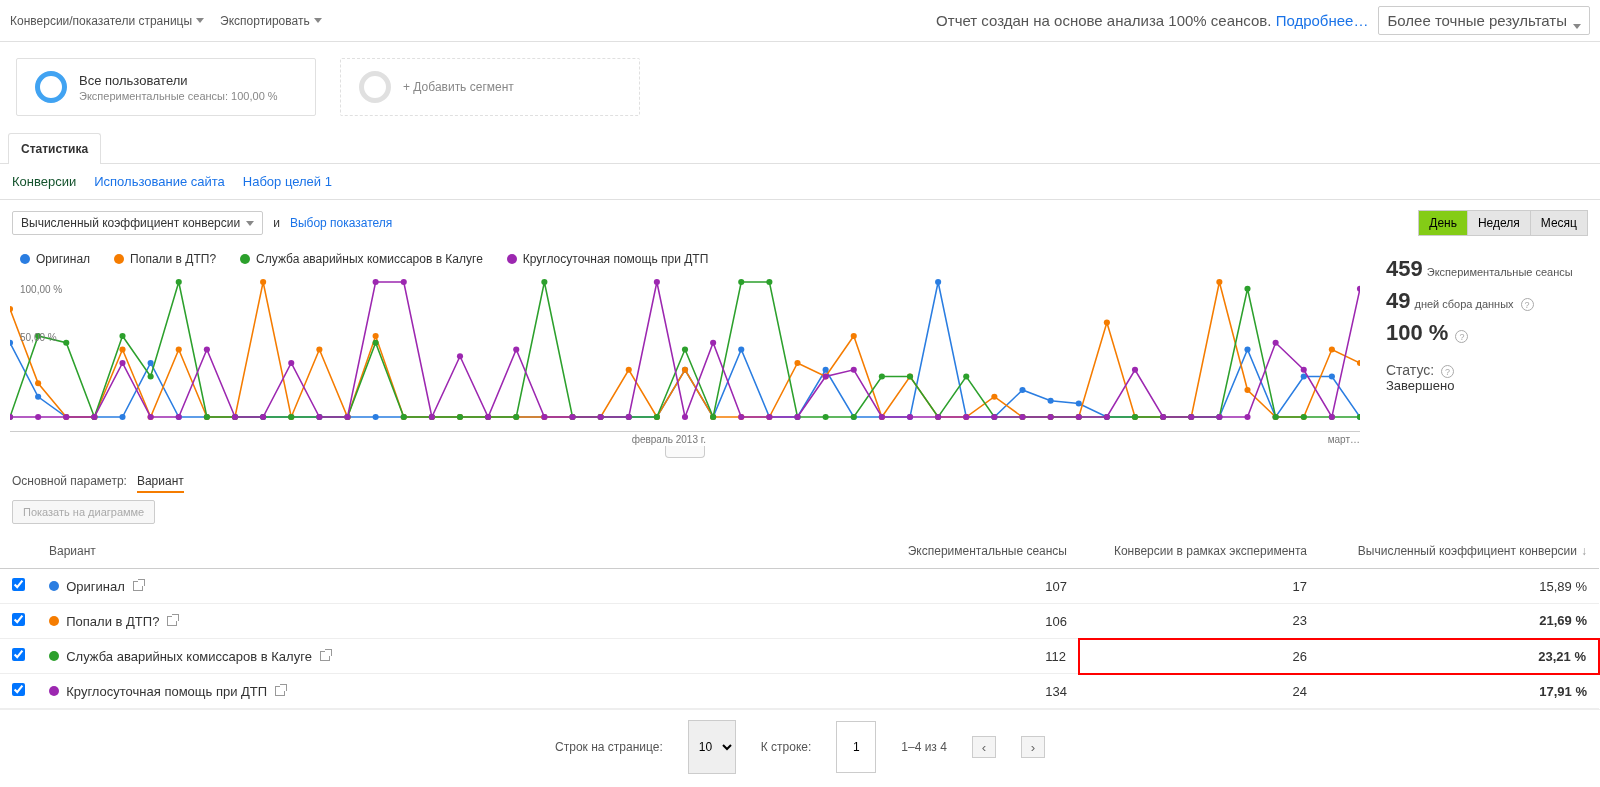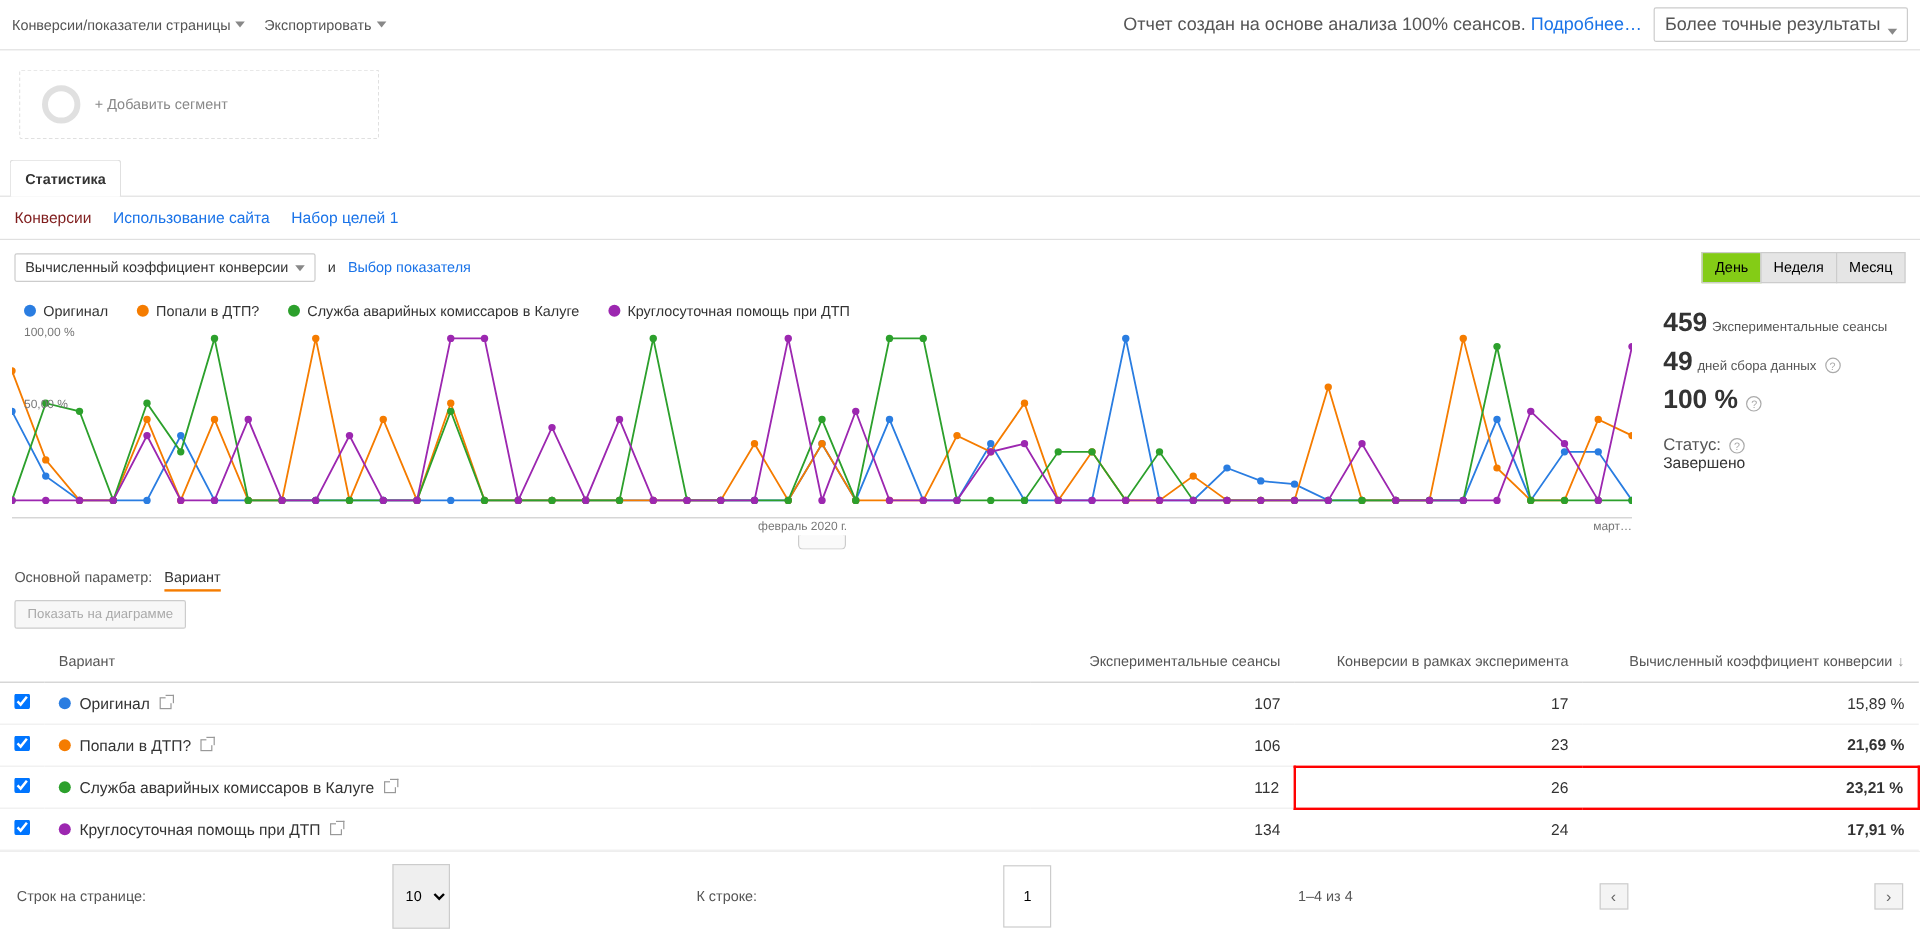--- a/index.html
+++ b/index.html
@@ -16,35 +16,35 @@
 .seg-circle{width:32px;height:32px;border:5px solid #41a3f2;border-radius:50%}
 .seg-circle.gray{border-color:#ccc;opacity:.6}
 .seg-title{font-size:13px;color:#333}
 .seg-sub{font-size:11px;color:#888;margin-top:2px}
 .add-seg{color:#888}
 .tabs-strip{border-bottom:1px solid #e0e0e0;padding:0 8px}
 .tab{display:inline-block;padding:8px 12px;border:1px solid #e0e0e0;border-bottom:none;background:#f7f7f7;position:relative;top:1px;border-radius:3px 3px 0 0;font-weight:bold;font-size:12px}
 .tab.active{background:#fff}
 .subtabs{display:flex;gap:18px;padding:10px 12px;border-bottom:1px solid #e0e0e0;font-size:13px}
 .subtabs .st{color:#1a73e8;cursor:pointer}
-.subtabs .st.active{color:#7f1d1d}
+.subtabs .st.active{color:#14532d}
 .metric-row{display:flex;align-items:center;justify-content:space-between;padding:10px 12px}
 .metric-left{display:flex;align-items:center;gap:10px;font-size:12px}
 .metric-sel{border:1px solid #ccc;padding:4px 8px;border-radius:2px;display:flex;align-items:center;gap:6px;cursor:pointer}
 .period-btns{display:flex}
 .period-btns button{border:1px solid #ccc;background:#e5e5e5;padding:5px 10px;font-size:12px;cursor:pointer;margin-left:-1px}
 .period-btns button.active{background:#84cc16}
 .content-wrap{display:flex}
 .chart-area{flex:1;padding:0 10px}
 .legend{display:flex;gap:24px;padding:6px 10px;font-size:12px}
 .legend-item{display:flex;align-items:center;gap:6px}
 .dot{width:10px;height:10px;border-radius:50%;display:inline-block}
 .chart{position:relative;height:160px;border-bottom:1px solid #ccc}
 .ylabel{position:absolute;left:10px;font-size:10px;color:#777}
-.yl1{top:0}
+.yl1{top:12px}
 .yl2{top:60px}
 svg.lines{width:100%;height:150px;display:block}
 .xaxis{display:flex;justify-content:space-between;font-size:10px;color:#777;padding:2px 0}
 .xaxis .xcenter{margin:0 auto}
 .summary{width:230px;padding:10px 16px;font-size:12px}
 .sum-row{display:flex;align-items:baseline;margin-bottom:6px;gap:4px}
 .sum-row .big{font-size:22px;font-weight:bold}
 .sum-row .lbl{color:#555;font-size:11px}
 .help{display:inline-block;width:13px;height:13px;border:1px solid #aaa;border-radius:50%;color:#aaa;font-size:9px;line-height:12px;text-align:center;margin-left:3px}
 .status-row{margin-top:16px;font-size:14px}
@@ -58,21 +58,21 @@
 table.data th.r{text-align:right}
 table.data td{padding:9px 12px;border-bottom:1px solid #eee}
 table.data td.r{text-align:right}
 .chk{width:13px;height:13px}
 .arrow-sort{color:#999;margin-left:4px}
 tr.hl td.hlcell{border:2px solid red;border-left:none;border-right:none}
 tr.hl td.hlcell:first-of-type{border-left:2px solid red}
 tr.hl td.hlcell:last-of-type{border-right:2px solid red}
 .ext-icon{display:inline-block;width:10px;height:10px;border:1px solid #999;position:relative;margin-left:8px}
 .ext-icon::after{content:"";position:absolute;width:6px;height:6px;border-top:1px solid #999;border-right:1px solid #999;top:-3px;right:-3px;background:#fff}
-.pager{display:flex;justify-content:space-between;align-items:center;gap:8px;padding:10px 14px;font-size:12px;color:#555;border-top:1px solid #eee}
+.pager{display:flex;justify-content:center;align-items:center;gap:25px;padding:10px 14px;font-size:12px;color:#555;border-top:1px solid #eee}
 .pager select,.pager input{border:1px solid #ccc;padding:18px 6px;font-size:12px}
 .pager input{width:40px;text-align:center}
 .pg-btn{border:1px solid #ccc;background:#f4f4f4;width:24px;height:22px;cursor:pointer;color:#666}
 footer{text-align:center;padding:20px;font-size:13px;color:#555;border-top:1px solid #e0e0e0;margin-top:6px}
 footer .link{color:#1a73e8}
 .dash-expander{text-align:center;margin:-1px auto 0;width:40px;height:12px;border:1px solid #ccc;border-top:none;border-radius:0 0 4px 4px;background:#fafafa}
 </style>
 </head>
 <body>
 
@@ -94,20 +94,27 @@
     <span><span>Отчет создан на основе анализа 100% сеансов. </span><span class="link">Подробнее…</span></span>
     <div class="sel-results">
         <span>Более точные результаты</span>
         <span class="caret-down"></span>
       </div>
   </div>
 </div>
 
 
 <div class="segments">
+  <div class="seg-box">
+    <div class="seg-circle"></div>
+    <div>
+      <div class="seg-title">Все пользователи</div>
+      <div class="seg-sub">Экспериментальные сеансы: 100,00 %</div>
+    </div>
+  </div>
   <div class="seg-box" style="border-style:dashed">
     <div class="seg-circle gray"></div>
     <div class="add-seg">+ Добавить сегмент</div>
   </div>
 </div>
 
 
 <div class="tabs-strip">
   <div class="tab active">Статистика</div>
 </div>
@@ -358,21 +365,21 @@
           <circle cx="1182.5" cy="145" r="3" fill="#9c27b0"></circle>
           <circle cx="1210" cy="145" r="3" fill="#9c27b0"></circle>
           <circle cx="1237.5" cy="70.75" r="3" fill="#9c27b0"></circle>
           <circle cx="1265" cy="97.75" r="3" fill="#9c27b0"></circle>
           <circle cx="1292.5" cy="145" r="3" fill="#9c27b0"></circle>
           <circle cx="1320" cy="16.75" r="3" fill="#9c27b0"></circle>
         </svg>
     </div>
     <div class="xaxis">
       <span></span>
-      <span class="xcenter">февраль 2020 г.</span>
+      <span class="xcenter">февраль 2013 г.</span>
       <span>март…</span>
     </div>
     <div class="dash-expander"></div>
   </div>
   <div class="summary">
     <div id="summary-rows">
         <div class="sum-row">
           <span class="big">459</span>
           <span class="lbl">Экспериментальные сеансы</span>
         </div>

